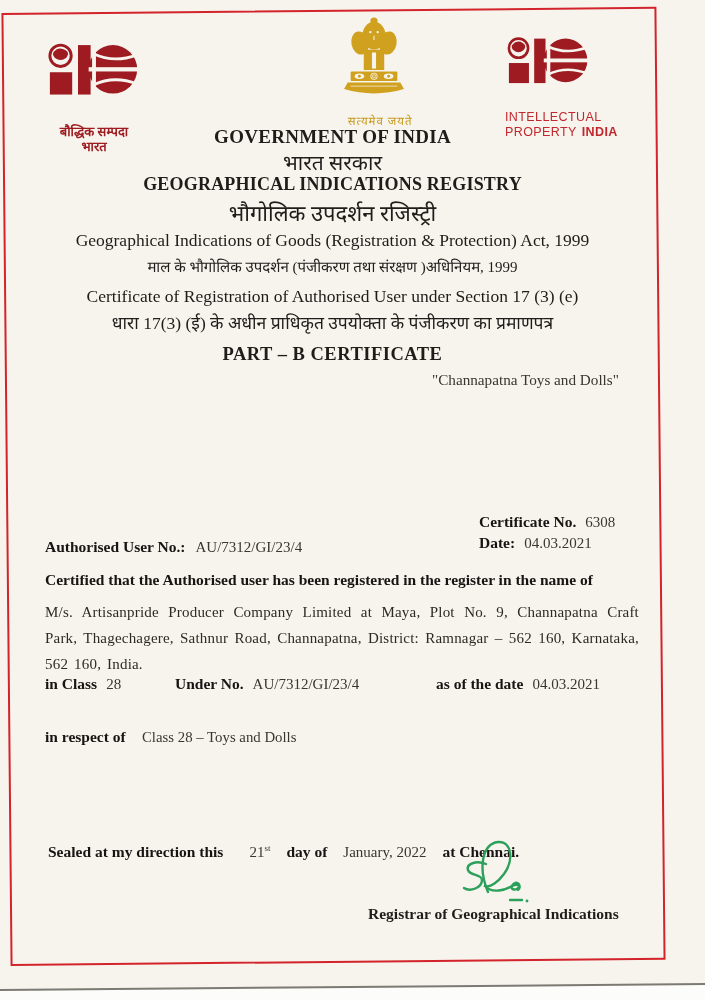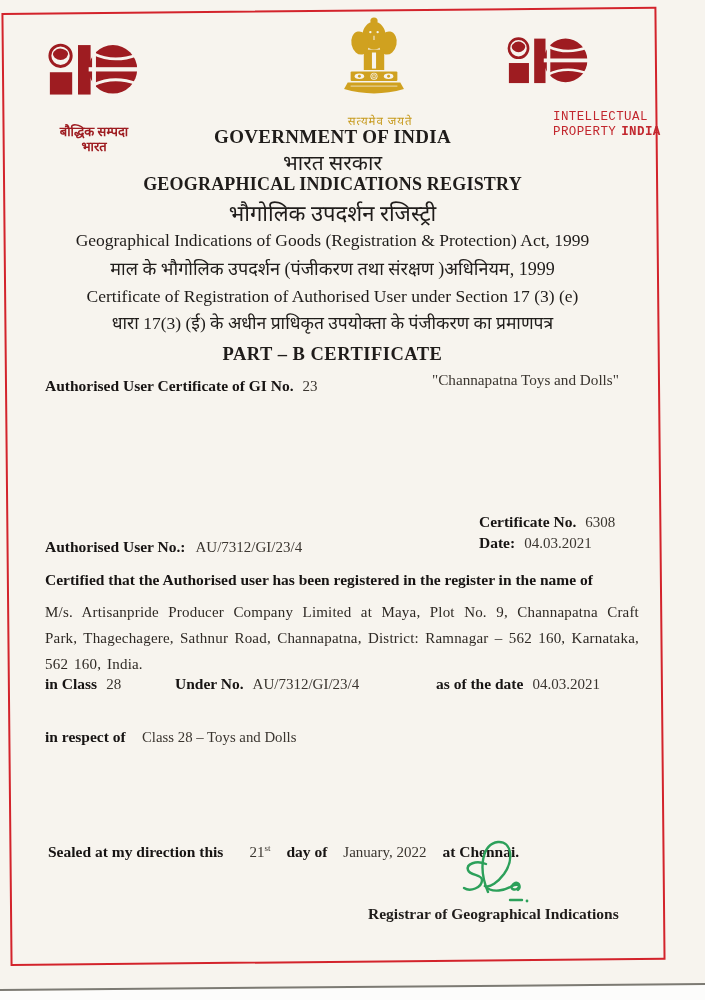--- a/index.html
+++ b/index.html
@@ -14,30 +14,30 @@
     border:2px solid #d3232b;
     transform:rotate(-0.55deg);transform-origin:left center;
     pointer-events:none;
   }
   
   .left-logo{position:absolute;left:38px;top:42px;width:112px;text-align:center;}
   .right-logo{position:absolute;left:505px;top:36px;width:152px;}
   .emblem-wrap{position:absolute;left:50%;top:16px;transform:translateX(-50%);width:120px;text-align:right;}
   .logo-caption{font-weight:bold;color:#9e1c21;font-size:13px;line-height:15px;margin-top:2px;}
   .emblem-caption{color:#c79a1d;font-size:11.5px;margin-top:1px;letter-spacing:1px;}
-  .iplogo-caption{font-family:Liberation Mono, monospace;color:#c2272e;font-size:12.5px;line-height:15px;letter-spacing:.4px;margin-top:2px;margin-left:48px;}
+  .iplogo-caption{font-family:Liberation Sans, sans-serif;color:#c2272e;font-size:12.5px;line-height:15px;letter-spacing:.4px;margin-top:2px;}
   .iplogo-caption b{font-weight:bold;margin-left:5px;}
   
   .centered{position:absolute;left:6px;width:653px;text-align:center;white-space:nowrap;}
   .t-gov-en{top:126px;font-size:19px;font-weight:bold;letter-spacing:.3px;}
   .t-gov-hi{top:148px;font-size:21px;}
   .t-reg-en{top:174px;font-size:18px;font-weight:bold;letter-spacing:.2px;}
   .t-reg-hi{top:197px;font-size:22px;}
   .t-act-en{top:230px;font-size:17.5px;}
-  .t-act-hi{top:256px;font-size:18px;}
+  .t-act-hi{top:256px;font-size:15px;}
   .t-cert-en{top:286px;font-size:17.5px;}
   .t-cert-hi{top:310px;font-size:17.5px;}
   .t-part{top:344px;font-size:18.5px;font-weight:bold;letter-spacing:.5px;}
   
   .abs{position:absolute;white-space:nowrap;}
   .lbl{font-weight:bold;font-size:15.5px;color:#171413;}
   .val{font-size:15px;color:#3a352f;}
   .gi-label-row{left:45px;top:377px;}
   .gi-name{left:432px;top:371px;font-size:15.2px;color:#3a352f;}
   .certno-block{left:479px;top:512px;line-height:19.5px;white-space:nowrap;}
@@ -150,24 +150,20 @@
   <div class="centered t-gov-en">GOVERNMENT OF INDIA</div>
   <div class="centered t-gov-hi">भारत सरकार</div>
   <div class="centered t-reg-en">GEOGRAPHICAL INDICATIONS REGISTRY</div>
   <div class="centered t-reg-hi">भौगोलिक उपदर्शन रजिस्ट्री</div>
   <div class="centered t-act-en">Geographical Indications of Goods (Registration &amp; Protection) Act, 1999</div>
   <div class="centered t-act-hi">माल के भौगोलिक उपदर्शन (पंजीकरण तथा संरक्षण )अधिनियम, 1999</div>
   <div class="centered t-cert-en">Certificate of Registration of Authorised User under Section 17 (3) (e)</div>
   <div class="centered t-cert-hi">धारा 17(3) (ई) के अधीन प्राधिकृत उपयोक्ता के पंजीकरण का प्रमाणपत्र</div>
   <div class="centered t-part">PART – B CERTIFICATE</div>
 
-  <div class="abs gi-label-row">
-    <span class="lbl">Authorised User Certificate of GI No.</span>
-    <span class="val" style="margin-left:5px;">23</span>
-  </div>
   <div class="abs gi-name">"Channapatna Toys and Dolls"</div>
 
   <div class="abs certno-block">
     <div>
       <span class="lbl">Certificate No.</span>
       <span class="val" style="margin-left:5px;">6308</span>
     </div>
     <div>
       <span class="lbl">Date:</span>
       <span class="val" style="margin-left:5px;">04.03.2021</span>

